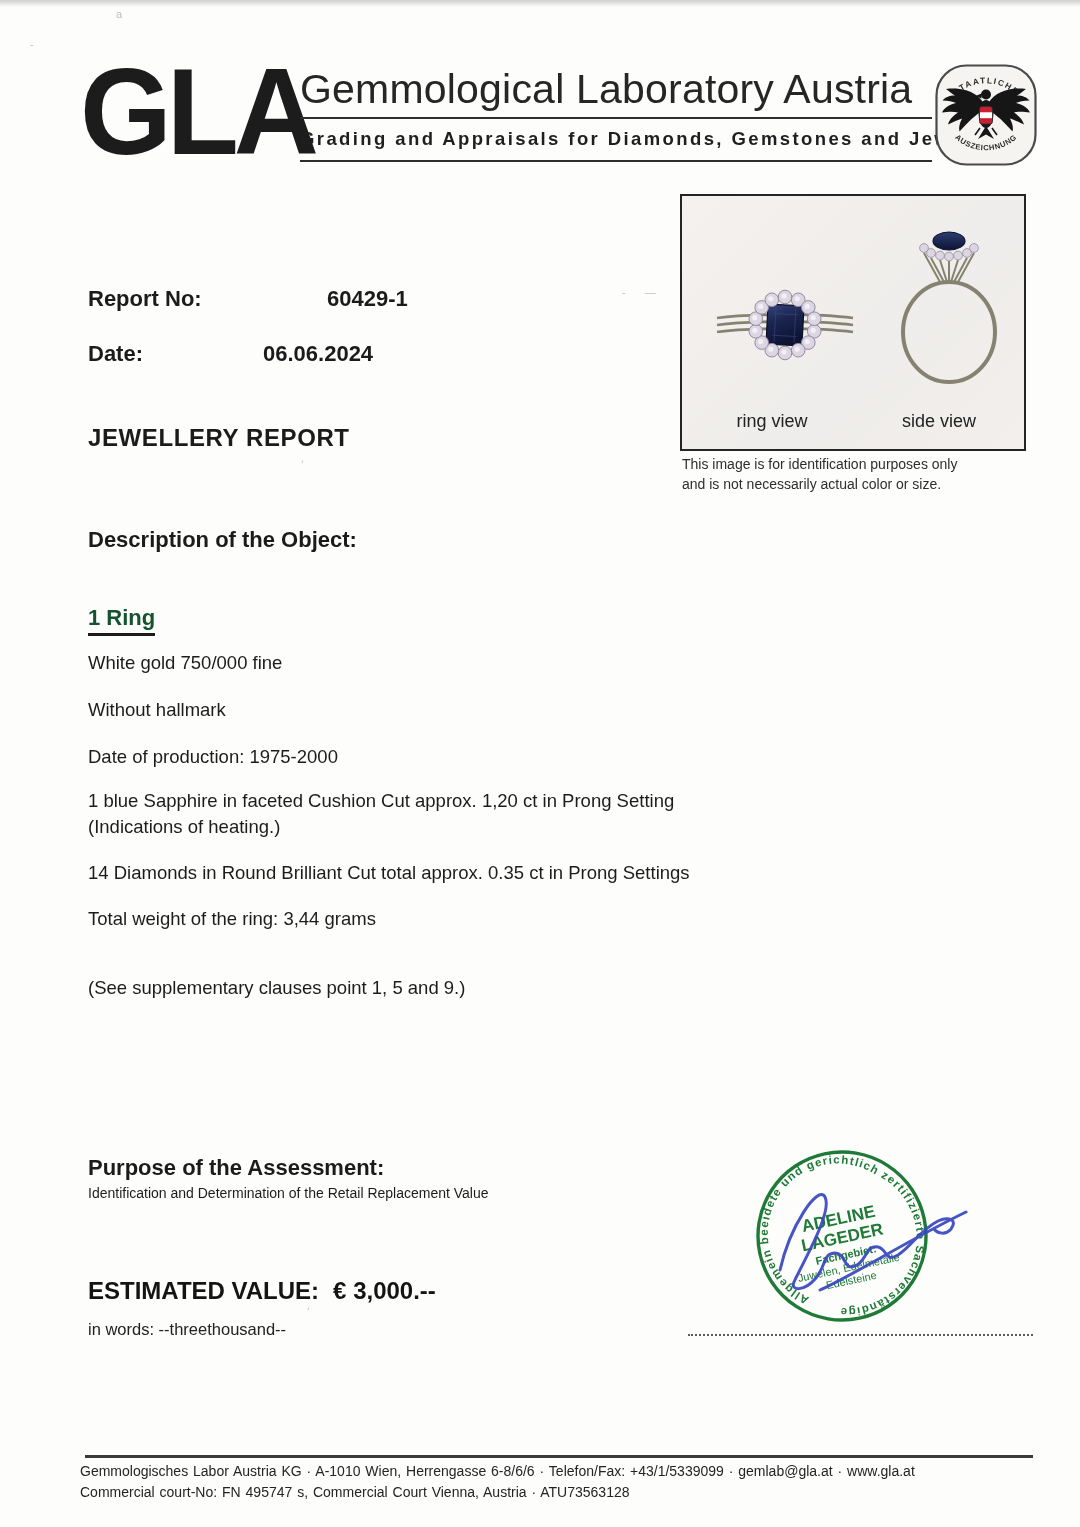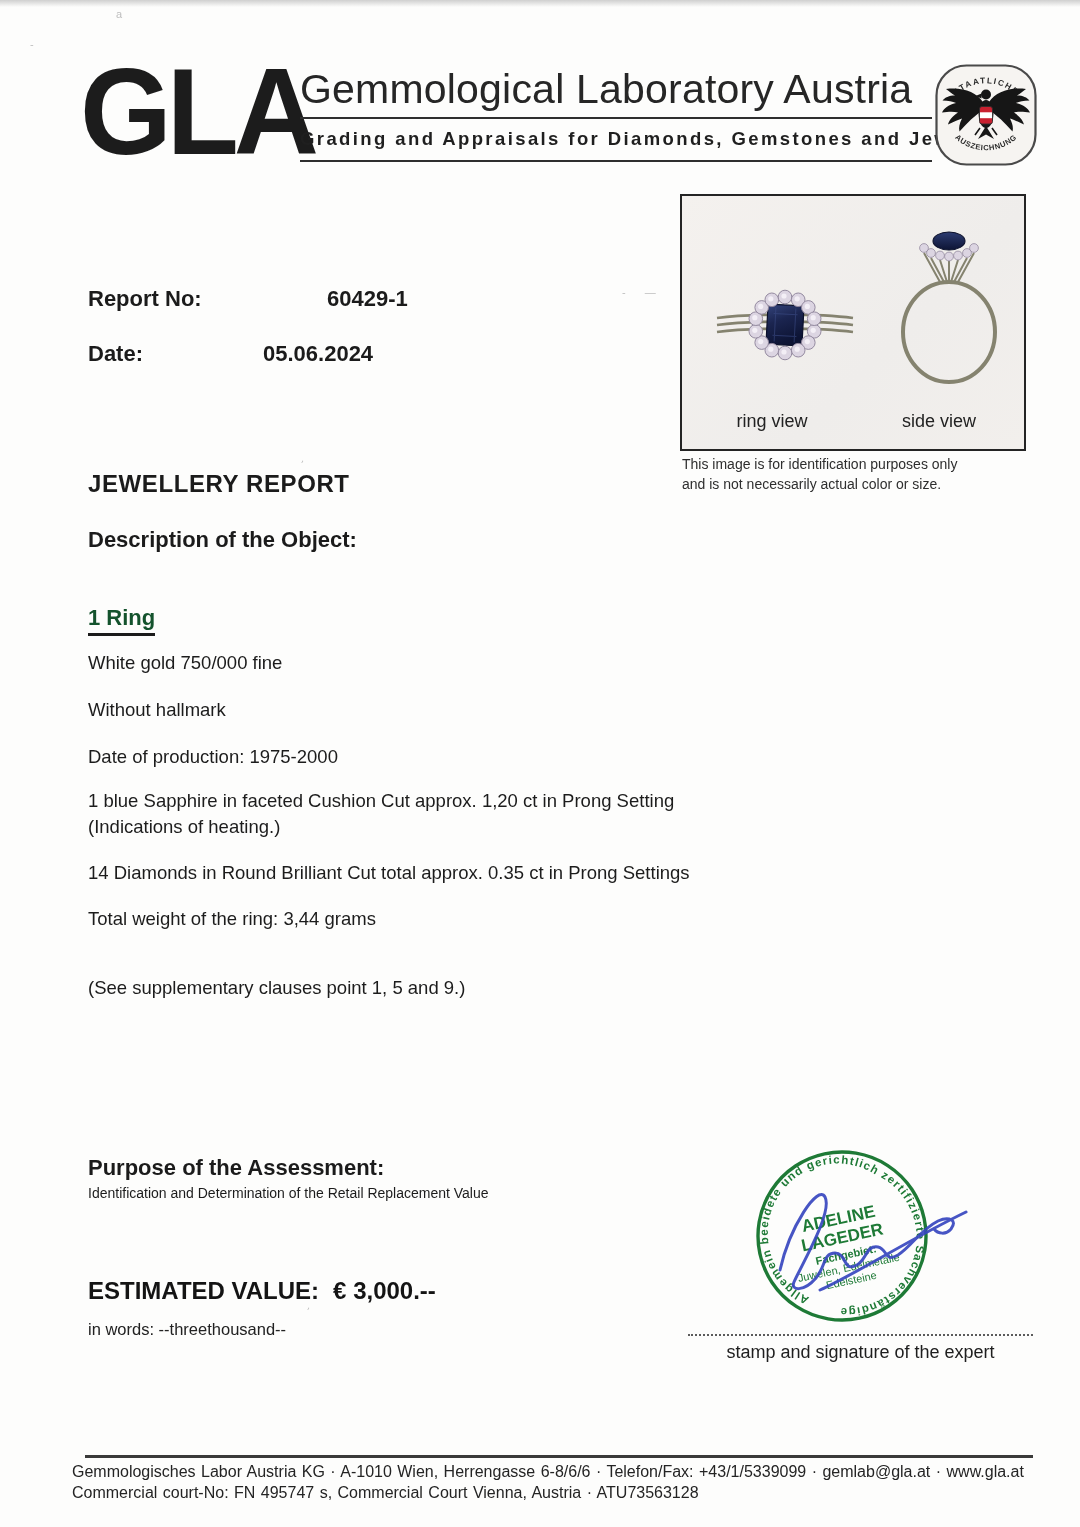--- a/index.html
+++ b/index.html
@@ -25,21 +25,21 @@
     white-space:nowrap;line-height:1.05;}
   .title-rule{border:none;border-top:2px solid #2e2e2e;margin:6px 0 0 0;}
   .title-sub{font-size:18.5px;font-weight:700;letter-spacing:2.4px;color:#1f1f1f;
     margin-top:9px;white-space:nowrap;}
   .emblem{position:absolute;left:933px;top:62px;width:106px;height:106px;}
 
   
   .meta-label{position:absolute;left:88px;font-size:22px;font-weight:700;color:#1b1b1b;}
   .meta-value{position:absolute;font-size:22px;font-weight:700;color:#1b1b1b;}
   .report-title{position:absolute;left:88px;top:424px;font-size:24px;font-weight:700;
-    letter-spacing:.6px;color:#1b1b1b;margin-top:46px;}
+    letter-spacing:.6px;color:#1b1b1b;}
 
   
   .photo-box{position:absolute;left:680px;top:194px;width:342px;height:253px;
     border:2px solid #242424;background:linear-gradient(135deg,#f4f1ee 0%,#efedeb 60%,#f2efec 100%);}
   .photo-caption{position:absolute;top:215px;font-size:18px;color:#222;text-align:center;width:130px;}
   .photo-disclaimer{position:absolute;left:682px;top:455px;font-size:14px;color:#2e2e2e;line-height:1.4;}
 
   
   .sec-heading{position:absolute;left:88px;font-size:22px;font-weight:700;color:#1b1b1b;}
   .item-title{position:absolute;left:88px;top:605px;font-size:22px;font-weight:700;color:#14532d;
@@ -54,21 +54,21 @@
 
   
   .stamp-svg{position:absolute;left:750px;top:1144px;width:184px;height:184px;}
   .signature-svg{position:absolute;left:762px;top:1168px;width:220px;height:140px;}
   .stamp-line{position:absolute;left:688px;top:1334px;width:345px;border-top:2px dotted #5c5c5c;}
   .stamp-caption{position:absolute;left:688px;top:1342px;width:345px;text-align:center;
     font-size:18px;color:#1e1e1e;}
 
   
   .footer-rule{position:absolute;left:85px;top:1455px;width:948px;height:3px;background:#3a3a3a;}
-  .footer-line{position:absolute;left:72px;font-size:16px;color:#242424;white-space:nowrap;word-spacing:1px;text-align:right;}
+  .footer-line{position:absolute;left:80px;font-size:14px;color:#242424;white-space:nowrap;word-spacing:1px;text-align:right;}
 </style>
 </head>
 <body>
 
 <div class="page">
 
   <div class="scan-edge"></div>
   <div class="artifact" style="left:116px;top:8px;">a</div>
   <div class="artifact" style="left:30px;top:38px;">-</div>
   <div class="artifact" style="left:622px;top:286px;letter-spacing:8px;">- —</div>
@@ -106,21 +106,21 @@
     <g>
       <rect x="46.5" y="44.5" width="13" height="17.5" rx="2.5" fill="#c8202f"></rect>
       <rect x="46.5" y="50.3" width="13" height="5.9" fill="#ffffff"></rect>
       <rect x="46.5" y="44.5" width="13" height="17.5" rx="2.5" fill="none" stroke="#2e2e2e" stroke-width="0.9"></rect>
     </g>
   </svg>
 
   <div class="meta-label" style="top:286px;">Report No:</div>
   <div class="meta-value" style="left:287px;top:286px;margin-left:40px;">60429-1</div>
   <div class="meta-label" style="top:341px;">Date:</div>
-  <div class="meta-value" style="left:263px;top:341px;">05.06.2024</div>
+  <div class="meta-value" style="left:263px;top:341px;">06.06.2024</div>
   <div class="report-title">JEWELLERY REPORT</div>
 
   <div class="photo-box">
     <svg style="position:absolute;left:33px;top:72px;" width="140" height="125" viewBox="0 0 140 125">
       <defs>
         <linearGradient id="sg" x1="0" y1="0" x2="0.4" y2="1">
           <stop offset="0" stop-color="#34447c"></stop>
             <stop offset="0.45" stop-color="#1b2550"></stop>
             <stop offset="1" stop-color="#0d1434"></stop>
         </linearGradient>
@@ -236,19 +236,18 @@
   </svg>
 
   <svg class="signature-svg" viewBox="0 0 220 140">
     <g fill="none" stroke="#3847c0" stroke-width="3" stroke-linecap="round" opacity="0.92">
       <path d="M18,102 C28,58 56,16 63,29 C71,44 40,96 32,114 C28,123 42,124 54,110 C64,98 61,85 73,85 C85,85 81,105 95,97 C105,91 104,77 116,79 C126,81 122,95 136,87 C150,78 158,62 176,53 C187,48 196,52 189,61 C184,67 176,66 172,61"></path>
       <path d="M58,122 C90,108 150,70 204,44"></path>
     </g>
   </svg>
 
   <div class="stamp-line"></div>
-  <div class="stamp-caption">stamp and signature of the expert</div>
 
   <div class="footer-rule"></div>
   <div class="footer-line" style="top:1463px;">Gemmologisches Labor Austria KG  ·  A-1010 Wien, Herrengasse 6-8/6/6  ·  Telefon/Fax: +43/1/5339099  ·  gemlab@gla.at  ·  www.gla.at</div>
   <div class="footer-line" style="top:1484px;">Commercial court-No: FN 495747 s, Commercial Court Vienna, Austria  ·  ATU73563128</div>
 
 </div>
 
 </body></html>

